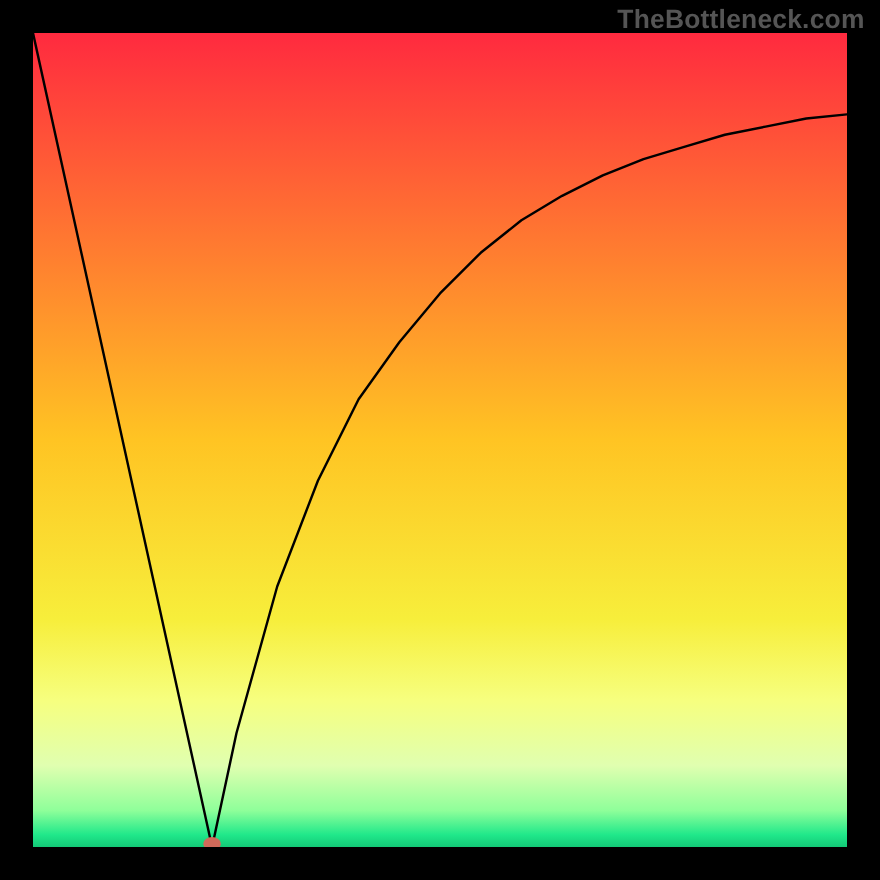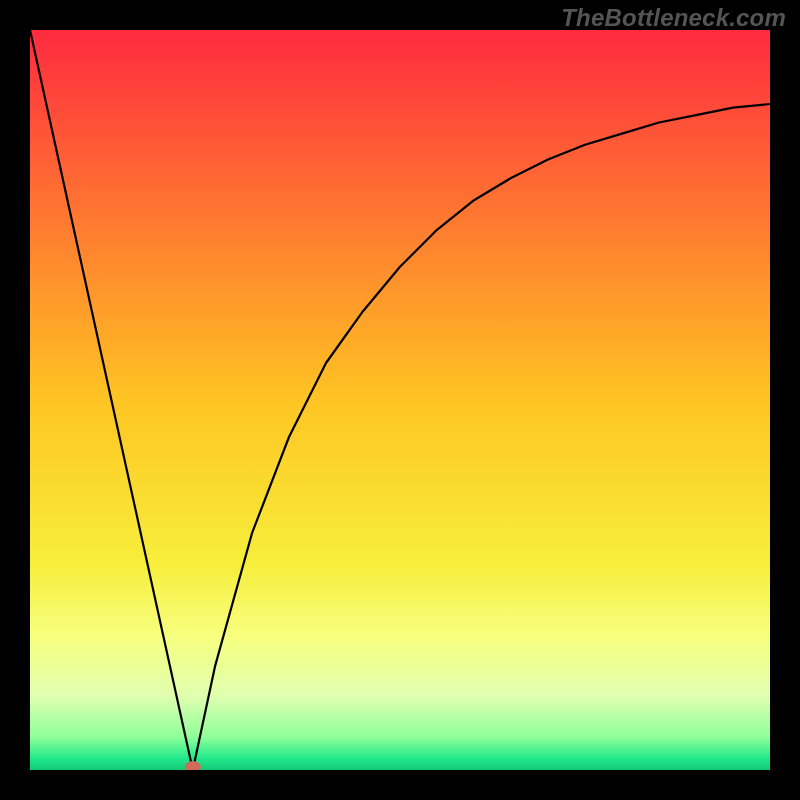--- a/index.html
+++ b/index.html
@@ -9,21 +9,20 @@
     height: 800px;
     overflow: hidden;
     background: #000;
     font-family: Arial, Helvetica, sans-serif;
   }
   .frame {
     position: relative;
     width: 800px;
     height: 800px;
     background: #000;
-    font-style: italic;
   }
   .plot-area {
     position: absolute;
     left: 30px;
     top: 30px;
     width: 740px;
     height: 740px;
   }
   .watermark {
     position: absolute;

